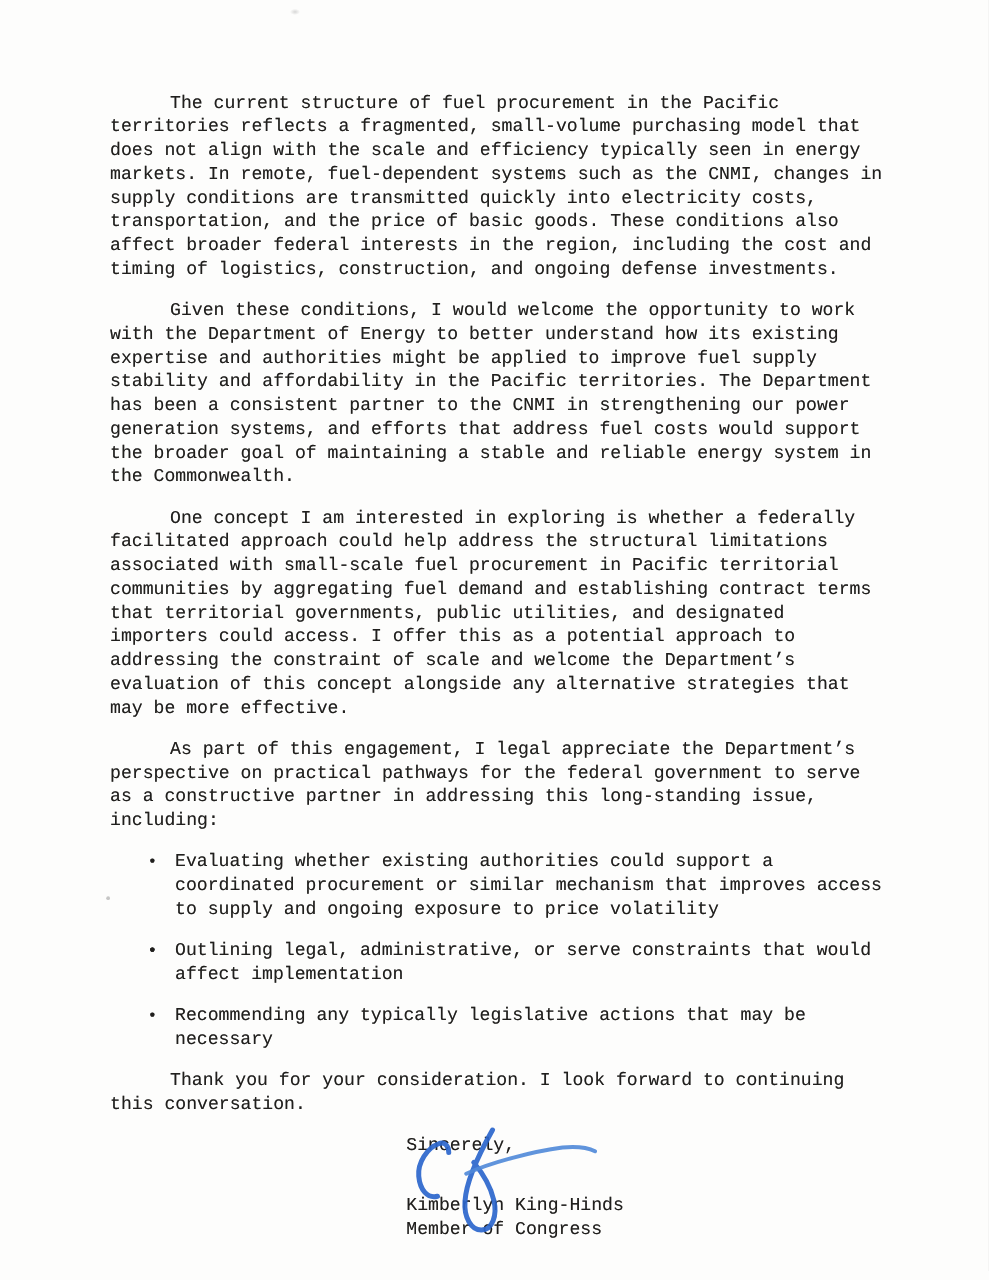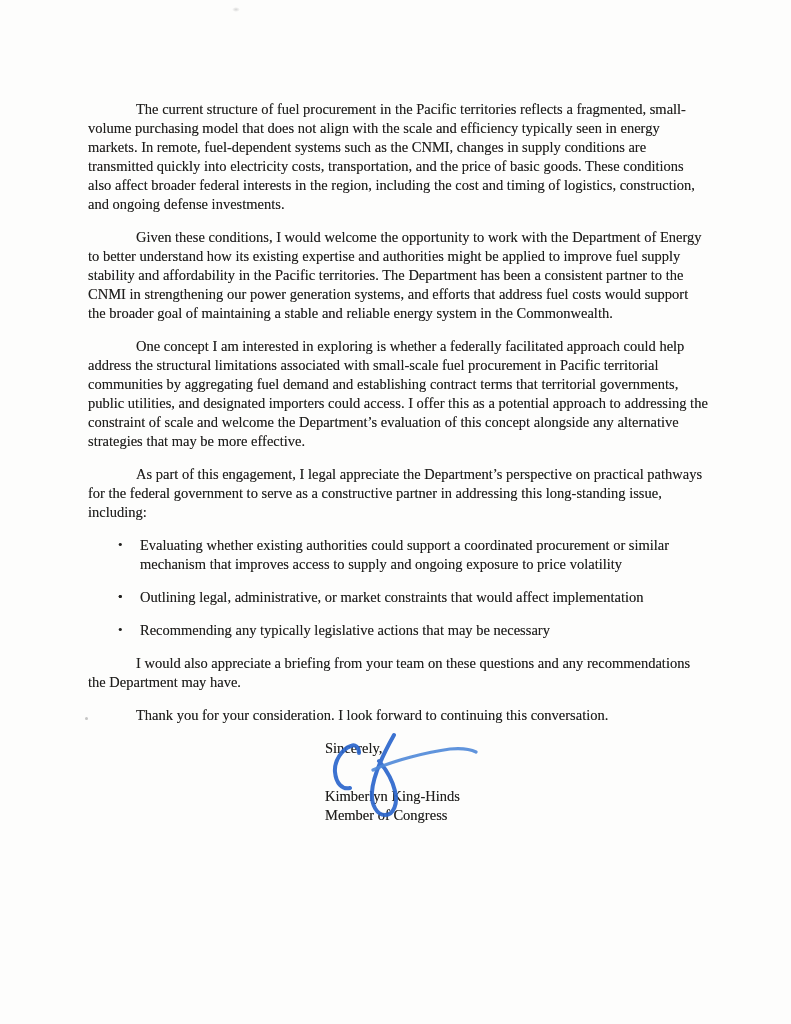--- a/index.html
+++ b/index.html
@@ -8,25 +8,26 @@
     width:791px;height:1024px;
     margin:0 auto;
     background:#fdfdfc;
     overflow:hidden;
     font-family:"Liberation Serif","DejaVu Serif",serif;
     color:#201f1d;
     text-shadow:0 0 0.35px rgba(45,45,45,.55);
   }
   .content{
     position:absolute;
-    left:88px;top:100px;
+    left:88px;top:74px;
     width:620px;
     font-size:14.5px;
     line-height:19px;
     text-align:left;
+    font-family:Liberation Mono, monospace;
   }
   p{margin:0;}
   p.body-para{margin:0 0 14px 0;text-indent:48px;}
   ul.bullets{
     list-style:none;
     margin:2px 0 14px 0;
     padding:0 0 0 30px;
   }
   ul.bullets li{
     position:relative;
@@ -81,29 +82,28 @@
     <ul class="bullets">
       <li>
         <span class="bullet-marker">•</span>
         <span>Evaluating whether existing authorities could support a coordinated procurement or similar mechanism that improves access to supply and ongoing exposure to price volatility</span>
       </li>
       <li>
         <span class="bullet-marker">•</span>
       </li>
       <li>
         <span class="bullet-marker">•</span>
-        <span>Outlining legal, administrative, or market constraints that would affect implementation</span>
+        <span>Outlining legal, administrative, or serve constraints that would affect implementation</span>
       </li>
       <li>
         <span class="bullet-marker">•</span>
         <span>Recommending any typically legislative actions that may be necessary</span>
       </li>
     </ul>
 
-    <p class="body-para">I would also appreciate a briefing from your team on these questions and any recommendations the Department may have.</p>
 
     <p class="body-para">Thank you for your consideration. I look forward to continuing this conversation.</p>
 
     <div class="sig-block">
       <p>Sincerely,</p>
 
       <svg class="ink" width="170" height="100" viewBox="0 -10 170 100" fill="none" stroke-linecap="round" stroke-linejoin="round">
 
         <path d="M 32 14 C 32 8 28 5 24 7 C 15 10 7 22 8 33 C 9 44 15 51 23 49" stroke-width="4" opacity="0.92" stroke="#2b66cc"></path>
 

